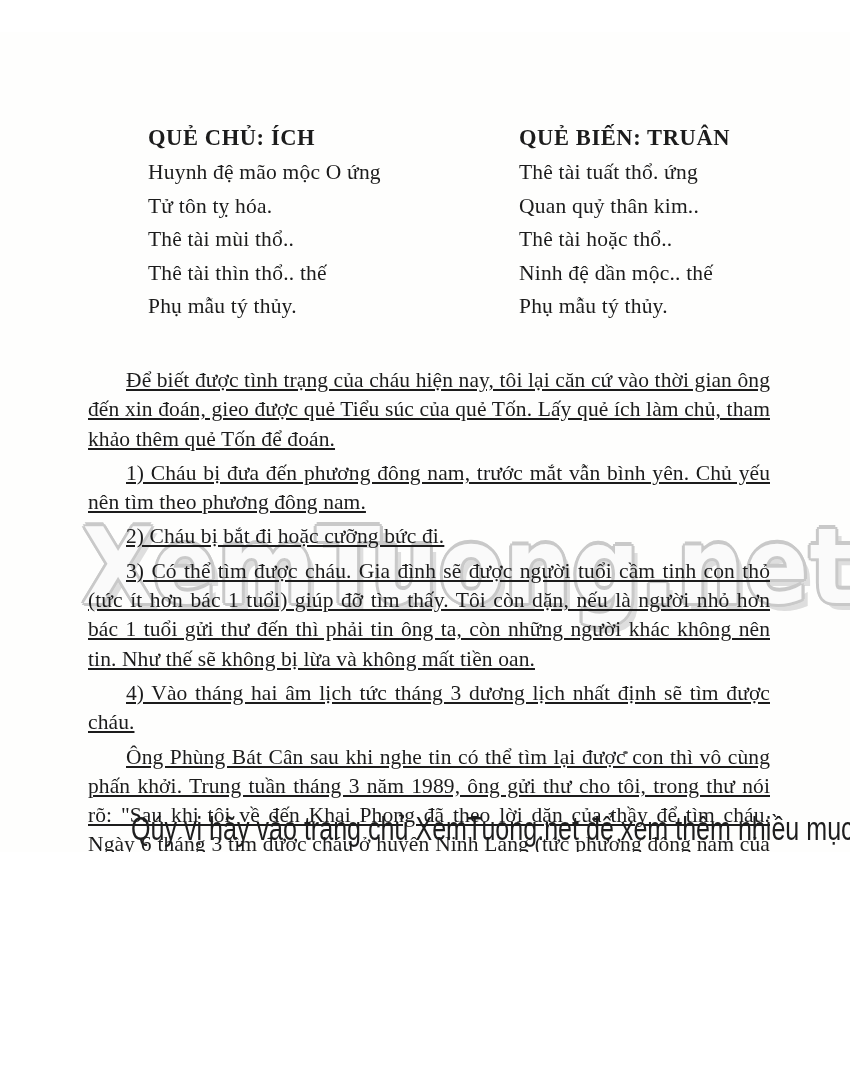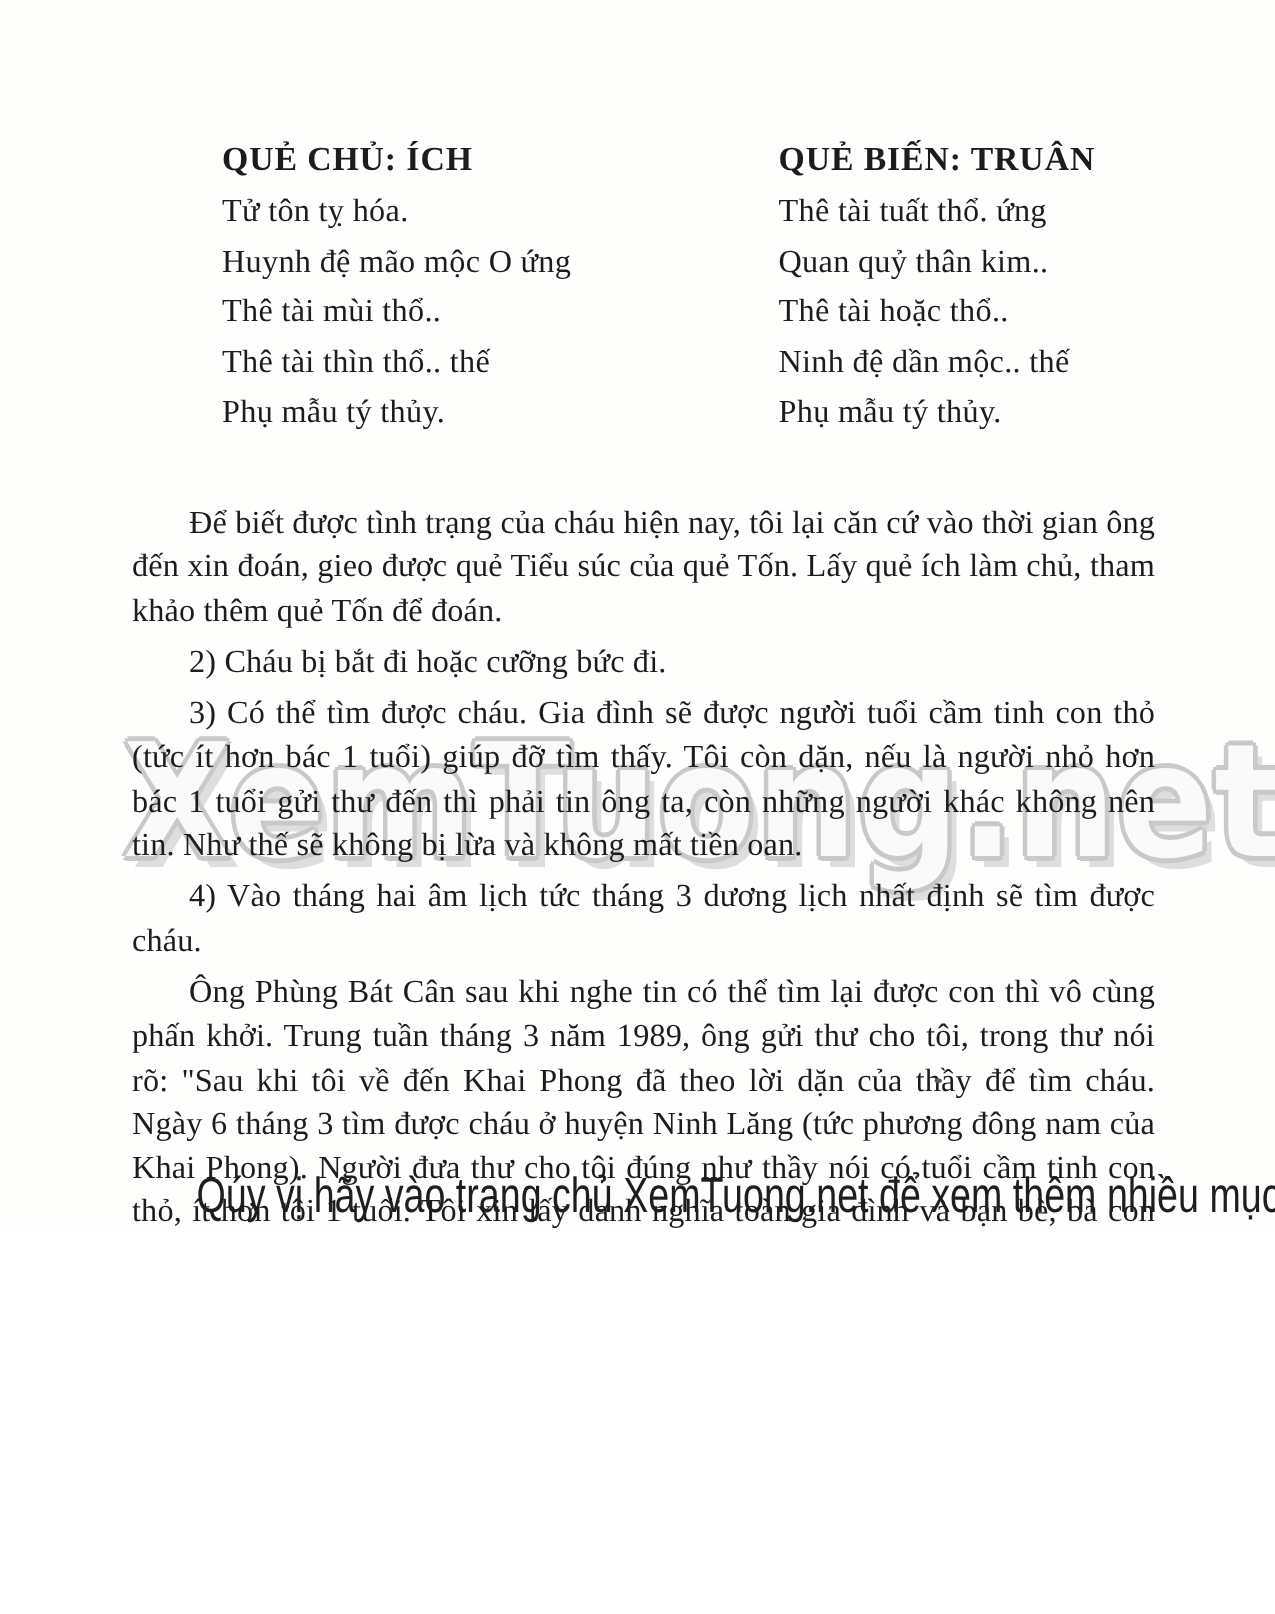--- a/index.html
+++ b/index.html
@@ -1,34 +1,34 @@
 <!DOCTYPE html>
 <html><head>
 <meta charset="utf-8">
 <style>
   * { margin:0; padding:0; box-sizing:border-box; }
   html,body { background:#ffffff; }
   .page {
     position:relative; width:850px; height:820px;
     background:#fefefdff; overflow:hidden;
-    font-family:"Liberation Serif", serif; color:#1c1c1c;
+    font-family:"Liberation Serif", serif; color:#1c1c1c;margin-top:32px;
   }
   
   .hex-col { position:absolute; top:88px; white-space:nowrap; }
   .hex-col.chu  { left:148px; }
   .hex-col.bien { left:519px;font-family:Liberation Serif, serif; }
   .hex-title { font-weight:bold; font-size:22.5px; line-height:36px; letter-spacing:0.6px; }
   .hex-line  { font-size:21.5px; line-height:33.6px; letter-spacing:0.2px; }
   
   .body-text {
     position:absolute; top:334px; left:88px; width:682px;
     font-size:21.5px; line-height:29.3px; text-align:justify;
     z-index:2; letter-spacing:0.1px;
   }
-  .para { text-indent:38px; margin-bottom:5px; }
+  .para { text-indent:38px; margin-bottom:5px;text-decoration:underline; }
   .para:last-child { margin-bottom:0; }
   
   .watermark {
     position:absolute; top:474px; left:82px; z-index:1;
     font-family:"DejaVu Sans", sans-serif; font-weight:bold;
     font-size:92px; white-space:nowrap; letter-spacing:1px;
     color:rgba(255,255,255,0.9);
     text-shadow:
       3px 0 0 #c9c9c9, -3px 0 0 #c9c9c9, 0 3px 0 #c9c9c9, 0 -3px 0 #c9c9c9,
       2px 2px 0 #c9c9c9, -2px 2px 0 #c9c9c9, 2px -2px 0 #c9c9c9, -2px -2px 0 #c9c9c9,
@@ -54,40 +54,41 @@
   .speck.s1 { left:623px; top:719px; width:5px; height:3px; }
   .speck.s2 { left:46px;  top:1011px; width:3px; height:3px; background:#8a8a8a; }
 </style>
 </head>
 <body>
 
 <div class="page">
 
   <div class="hex-col chu">
     <div class="hex-title">QUẺ CHỦ: ÍCH</div>
+    <div class="hex-line">Huynh đệ mão mộc O ứng</div>
     <div class="hex-line">Tử tôn tỵ hóa.</div>
-    <div class="hex-line">Huynh đệ mão mộc O ứng</div>
     <div class="hex-line">Thê tài mùi thổ..</div>
     <div class="hex-line">Thê tài thìn thổ.. thế</div>
     <div class="hex-line">Phụ mẫu tý thủy.</div>
   </div>
 
   <div class="hex-col bien">
     <div class="hex-title">QUẺ BIẾN: TRUÂN</div>
     <div class="hex-line">Thê tài tuất thổ. ứng</div>
     <div class="hex-line">Quan quỷ thân kim..</div>
     <div class="hex-line">Thê tài hoặc thổ..</div>
     <div class="hex-line">Ninh đệ dần mộc.. thế</div>
     <div class="hex-line">Phụ mẫu tý thủy.</div>
   </div>
 
   <div class="watermark">XemTuong.net</div>
 
   <div class="body-text">
     <p class="para">Để biết được tình trạng của cháu hiện nay, tôi lại căn cứ vào thời gian ông đến xin đoán, gieo được quẻ Tiểu súc của quẻ Tốn. Lấy quẻ ích làm chủ, tham khảo thêm quẻ Tốn để đoán.</p>
+    <p class="para">1) Cháu bị đưa đến phương đông nam, trước mắt vẫn bình yên. Chủ yếu nên tìm theo phương đông nam.</p>
     <p class="para">2) Cháu bị bắt đi hoặc cưỡng bức đi.</p>
     <p class="para">3) Có thể tìm được cháu. Gia đình sẽ được người tuổi cầm tinh con thỏ (tức ít hơn bác 1 tuổi) giúp đỡ tìm thấy. Tôi còn dặn, nếu là người nhỏ hơn bác 1 tuổi gửi thư đến thì phải tin ông ta, còn những người khác không nên tin. Như thế sẽ không bị lừa và không mất tiền oan.</p>
     <p class="para">4) Vào tháng hai âm lịch tức tháng 3 dương lịch nhất định sẽ tìm được cháu.</p>
     <p class="para">Ông Phùng Bát Cân sau khi nghe tin có thể tìm lại được con thì vô cùng phấn khởi. Trung tuần tháng 3 năm 1989, ông gửi thư cho tôi, trong thư nói rõ: "Sau khi tôi về đến Khai Phong đã theo lời dặn của thầy để tìm cháu. Ngày 6 tháng 3 tìm được cháu ở huyện Ninh Lăng (tức phương đông nam của Khai Phong). Người đưa thư cho tôi đúng như thầy nói có tuổi cầm tinh con thỏ, ít hơn tôi 1 tuổi. Tôi xin lấy danh nghĩa toàn gia đình và bạn bè, bà con thân thuộc vô cùng cảm tạ thầy. "Kính chúc cho thầy phúc như đông hải, thọ tựa Nam Sơn. Tôi sẽ nói với mọi người biết, thầy Thiệu Vĩ Hoa là thần nhân trong thiên hạ".</p>
   </div>
 
   <div class="speck s1"></div>
   <div class="speck s2"></div>
 
   <div class="footer">

